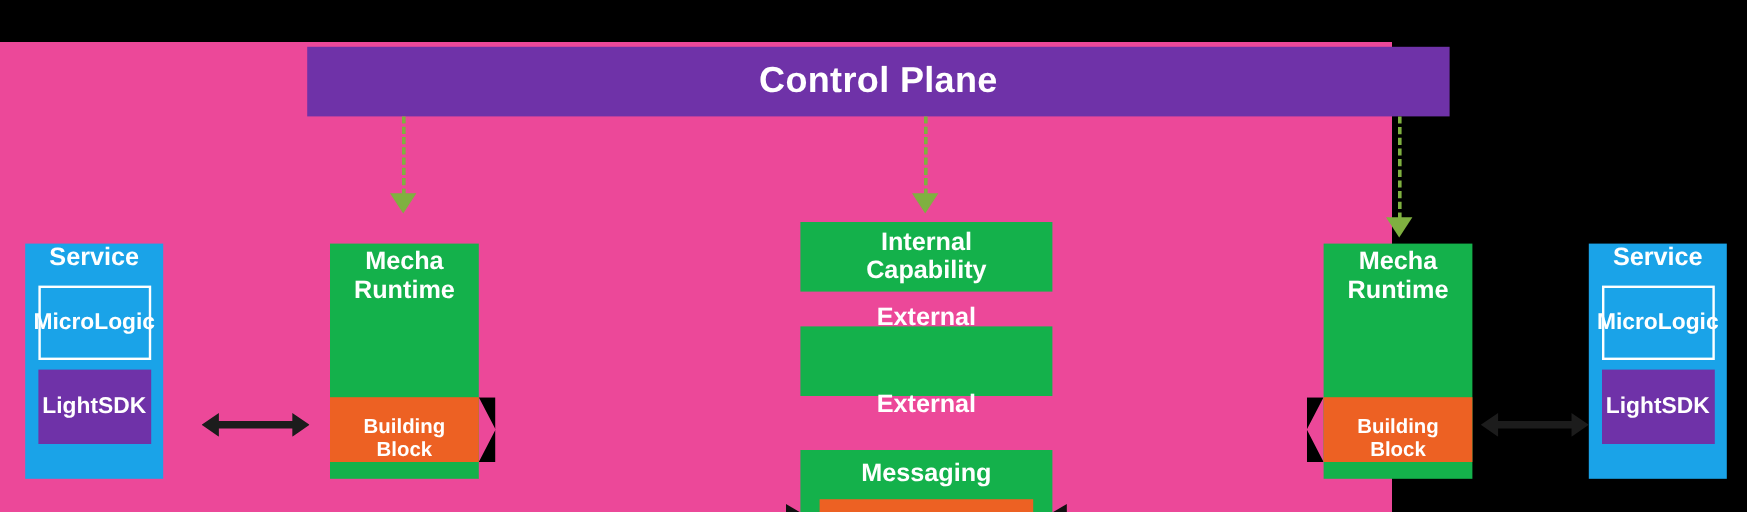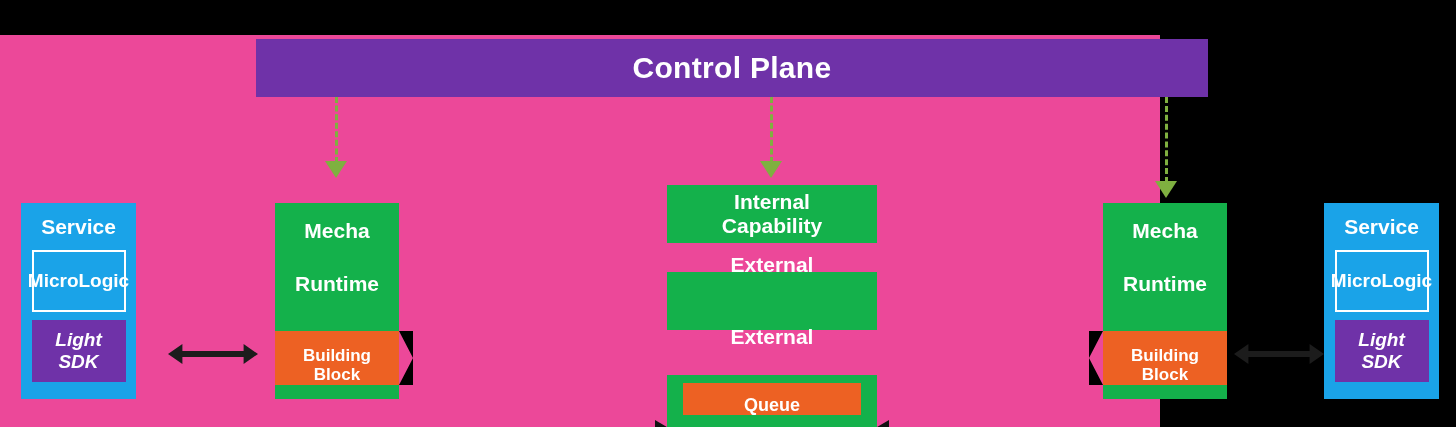--- a/index.html
+++ b/index.html
@@ -44,21 +44,20 @@
     justify-content: center;
     font-size: 30px;
     letter-spacing: 0.3px;
   }
 
   
   .service {
     background: #1aa3e8;
     width: 115px;
     height: 196px;
-    padding-top: 12px;
     font-size: 21px;
   }
   .service-left  { left: 21px;   top: 168px; }
   .service-right { left: 1324px; top: 168px; }
 
   .service-title {
     display: block;
     width: 100%;
     font-size: 21px;
     margin-bottom: 11px;
@@ -76,36 +75,34 @@
     font-size: 19px;
     line-height: 1.15;
     margin-bottom: 8px;
   }
   .light-sdk {
     box-sizing: border-box;
     width: 94px;
     height: 62px;
     background: #6f32a8;
     display: flex;
-    flex-direction: column;
+    flex-direction: row;
     justify-content: center;
     align-items: center;
     font-size: 19px;
     line-height: 1.15;
-    font-style: italic;
   }
 
   
   .mecha {
     background: #14b14b;
     width: 124px;
     height: 196px;
-    padding-top: 16px;
-    font-size: 21px;
-    gap: 29px;
+    padding-top: 3px;
+    font-size: 21px;
   }
   .mecha-left  { left: 275px;  top: 168px; }
   .mecha-right { left: 1103px; top: 168px; }
   .mecha-title {
     display: block;
     width: 100%;
     font-size: 21px;
     line-height: 1.16;
   }
 
@@ -283,20 +280,21 @@
     <span>Internal</span>
     <span>Capability</span>
   </div>
 
   <div class="box cap cap-external">
     <span>External</span>
     <span>External</span>
   </div>
 
   <div class="box messaging">
+    <span class="messaging-title">Messaging</span>
     <div class="queue">
       <span>Queue</span>
     </div>
   </div>
 
   <div class="queue-tail queue-tail-l"></div>
   <div class="queue-arrow queue-arrow-l"></div>
   <div class="queue-tail queue-tail-r"></div>
   <div class="queue-arrow queue-arrow-r"></div>
 

